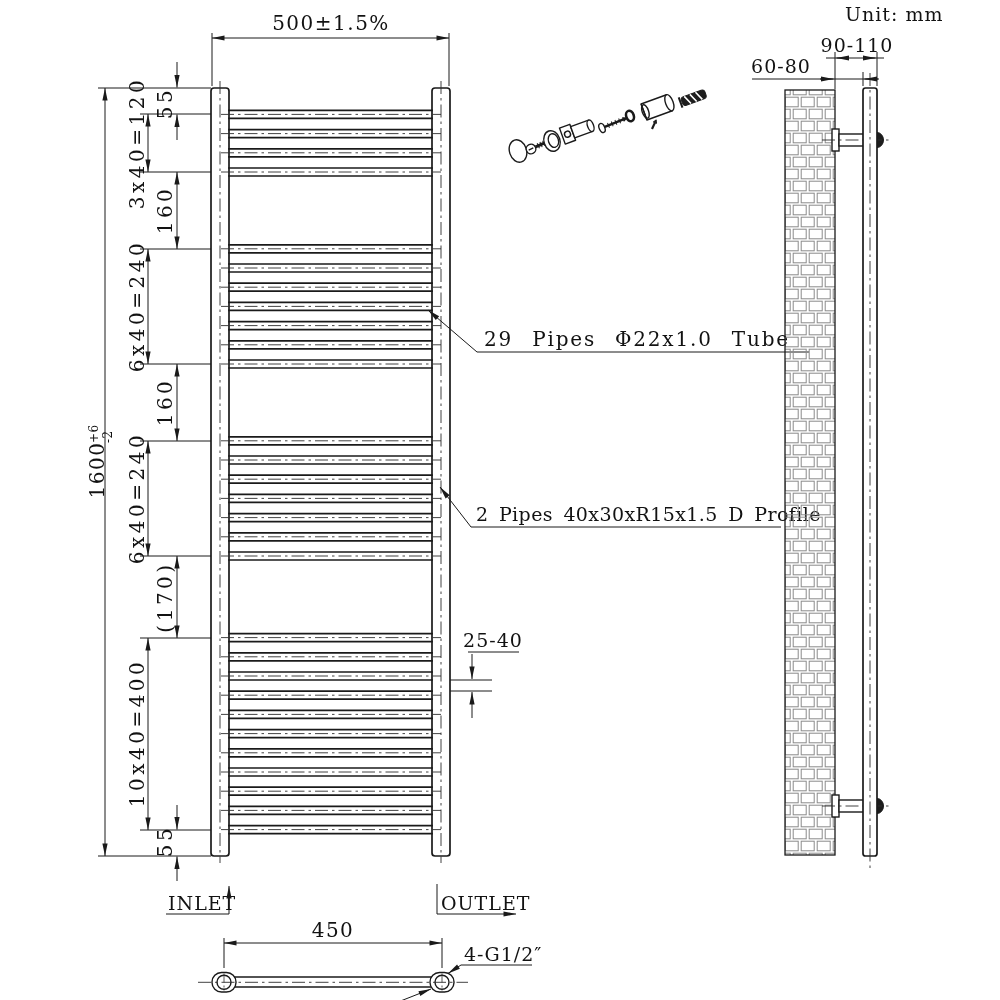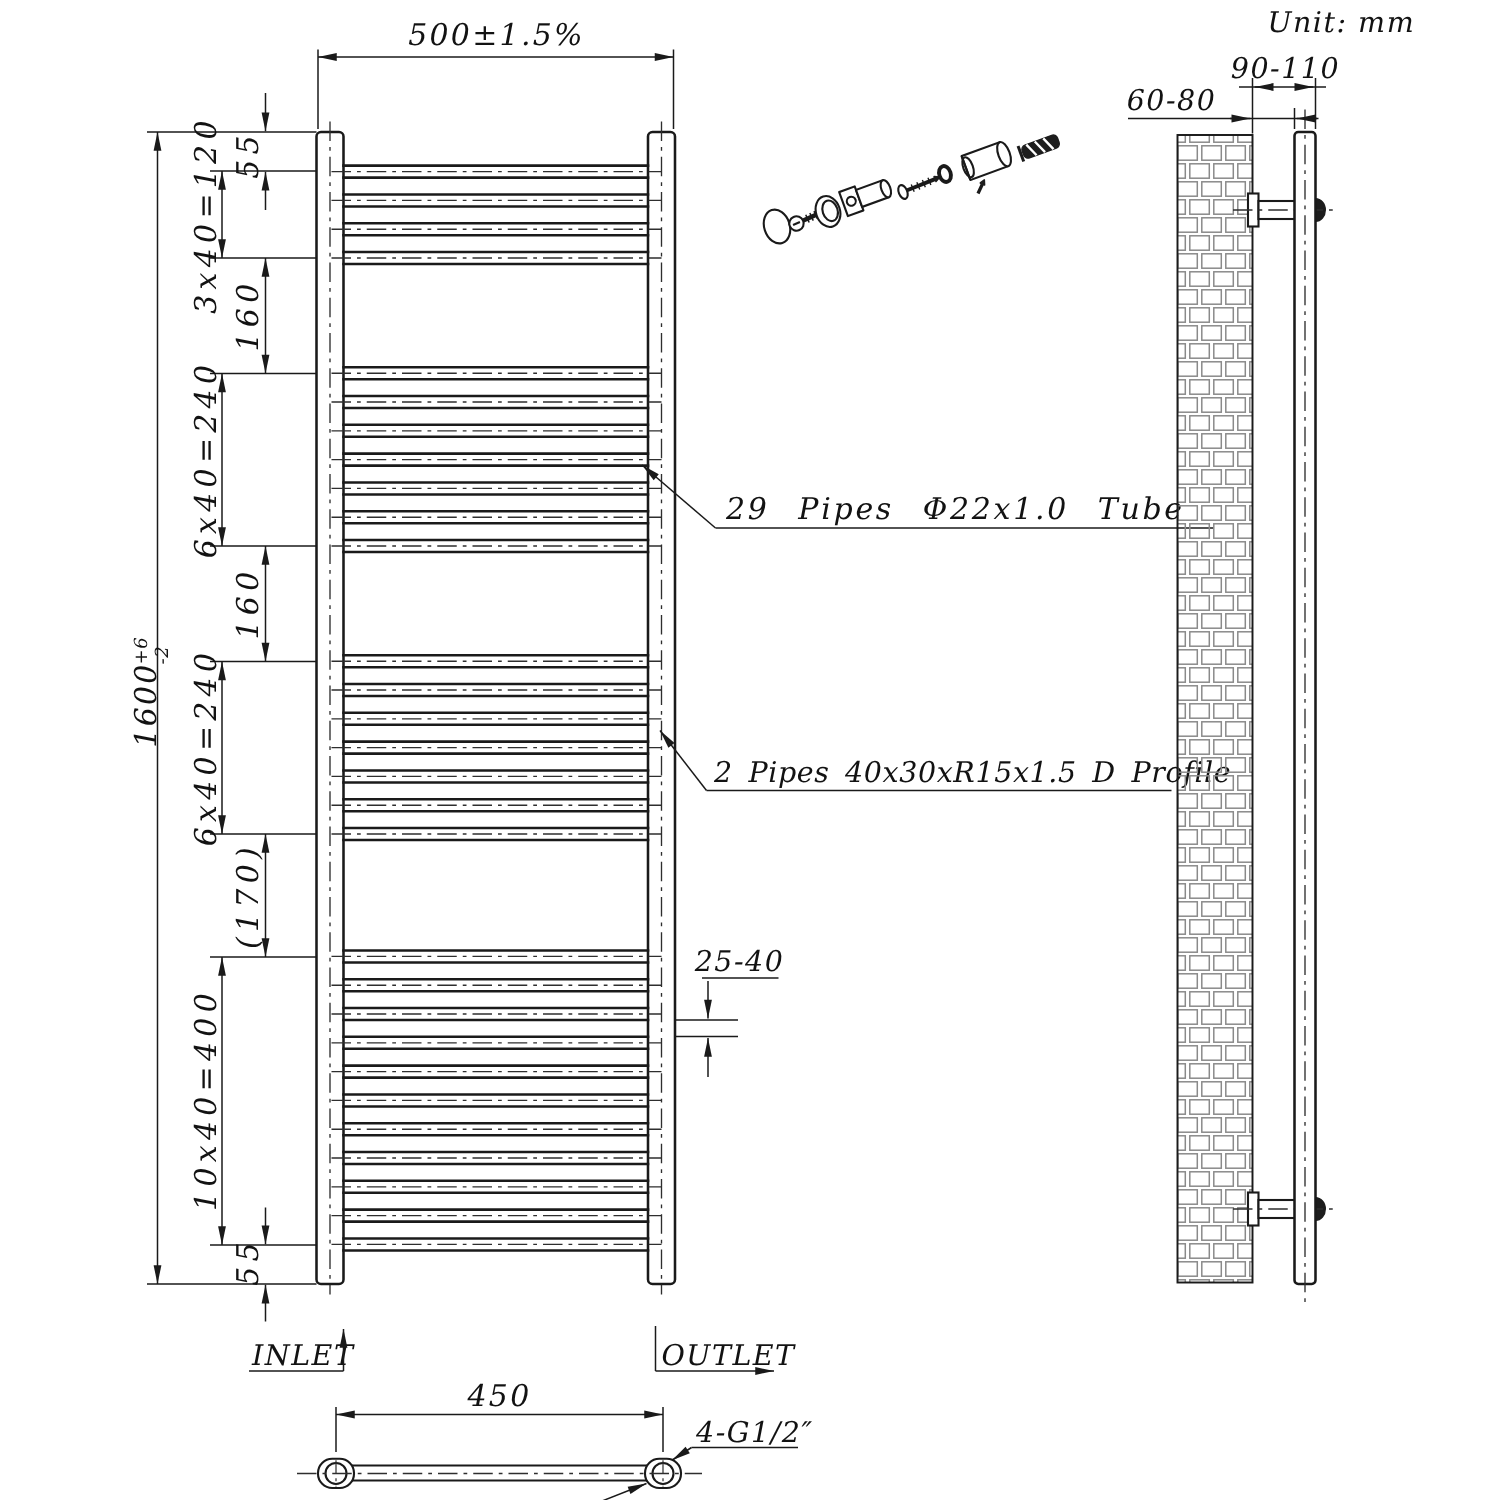--- a/index.html
+++ b/index.html
@@ -1,16 +1,16 @@
 <!DOCTYPE html>
 <html><head>
 <meta charset="utf-8">
 <style>
   html,body{margin:0;padding:0;background:#ffffff;}
-  .page{width:1000px;height:1000px;position:relative;background:#fff;overflow:hidden;font-style:italic;}
+  .page{width:1000px;height:1000px;position:relative;background:#fff;overflow:hidden;}
   svg{display:block;}
   
   .obj   {stroke:#1a1a1a;stroke-width:1.7;fill:none;stroke-linecap:square;}
   .objf  {stroke:#1a1a1a;stroke-width:1.7;fill:#ffffff;}
   .med   {stroke:#1a1a1a;stroke-width:1.4;fill:none;}
   .medf  {stroke:#1a1a1a;stroke-width:1.4;fill:#ffffff;}
   .dim   {stroke:#1a1a1a;stroke-width:1;fill:none;}
   .cl    {stroke:#2e2e2e;stroke-width:.9;fill:none;stroke-dasharray:13 4 2.5 4;}
   .clf   {stroke:#2e2e2e;stroke-width:.8;fill:none;stroke-dasharray:9 3 2 3;}
   .dark  {fill:#1d1d1d;stroke:#1d1d1d;}

